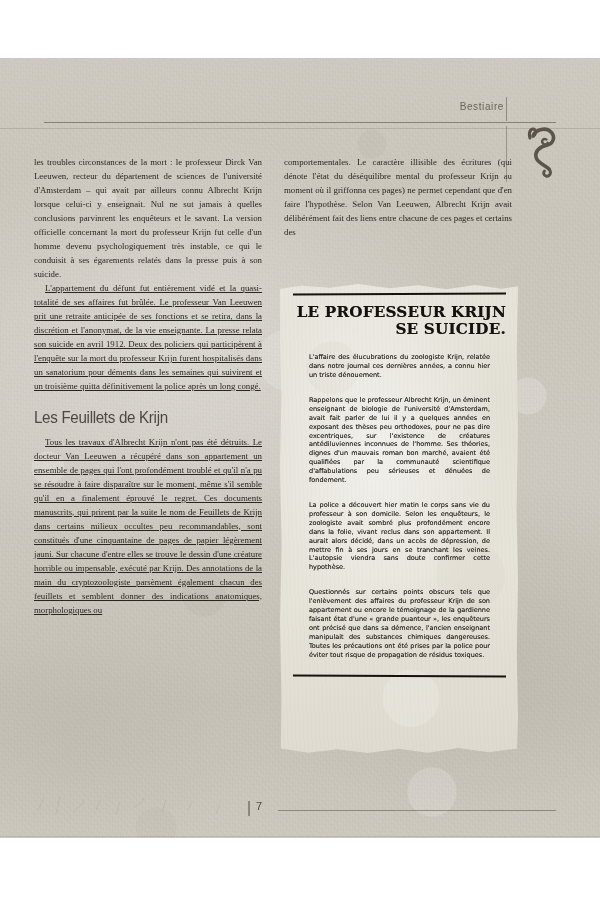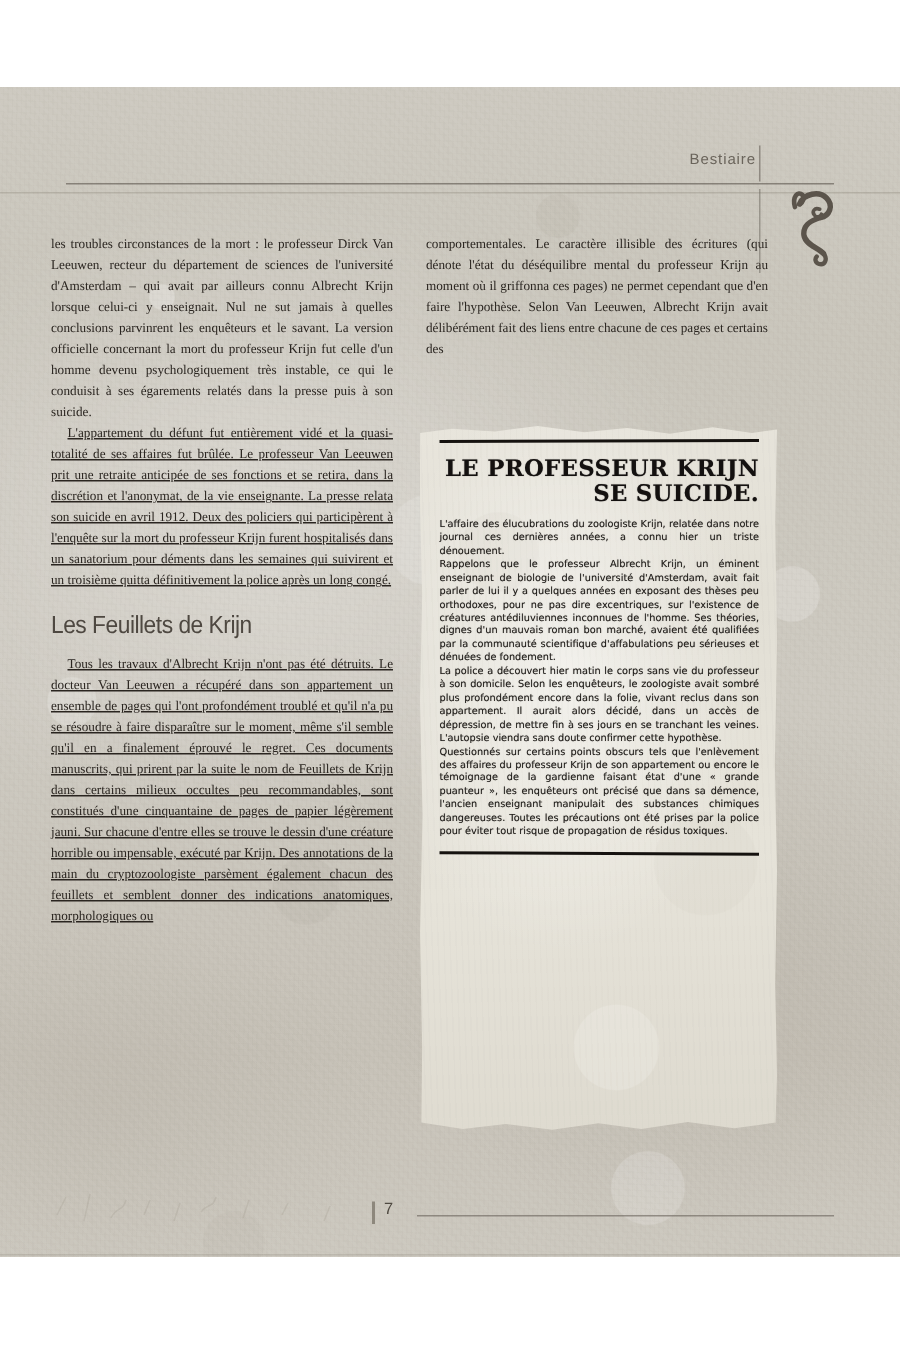--- a/index.html
+++ b/index.html
@@ -184,21 +184,21 @@
 
   .clip-body {
     font-family: "DejaVu Sans", sans-serif;
     font-size: 6.5px;
     line-height: 8.9px;
     color: #201d1a;
     text-align: justify;
     text-justify: inter-word;
     text-shadow: 0 0 .45px rgba(32,29,26,.5);
   }
-  .clip-body p { margin: 0; }
+  .clip-body p { margin: 16px; }
 
   
   .folio-bar {
     position: absolute; left: 248px; top: 801px; width: 1.6px; height: 15px;
     background: rgba(120,113,103,.75); z-index: 14;
   }
   .folio-num {
     position: absolute; left: 256px; top: 800px;
     font-family: "Liberation Sans", sans-serif;
     font-size: 11px; color: #4f4941; z-index: 14;

